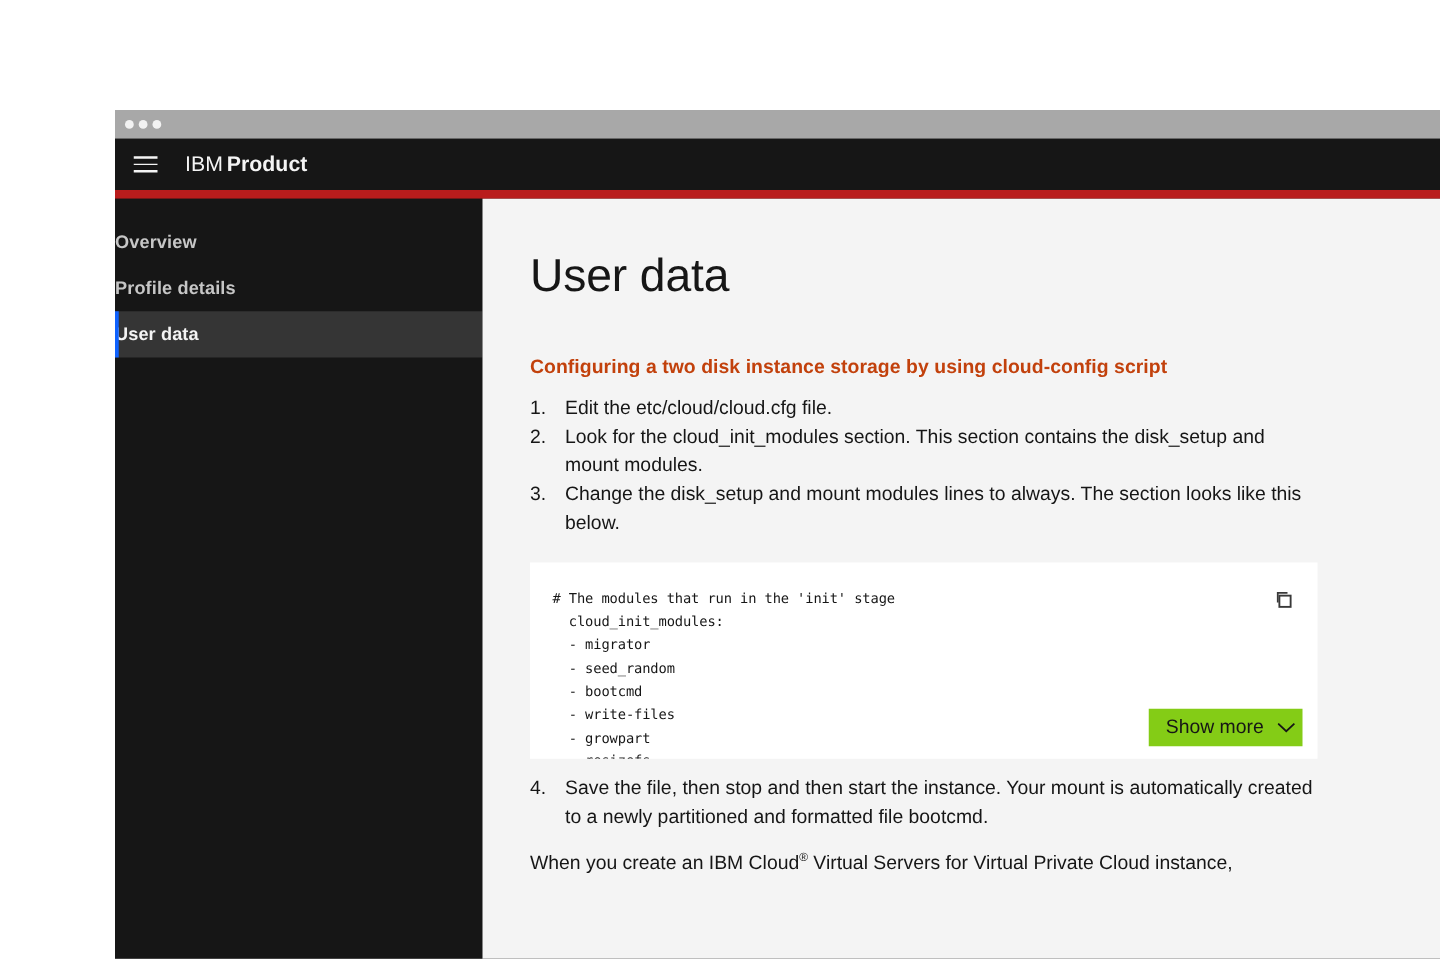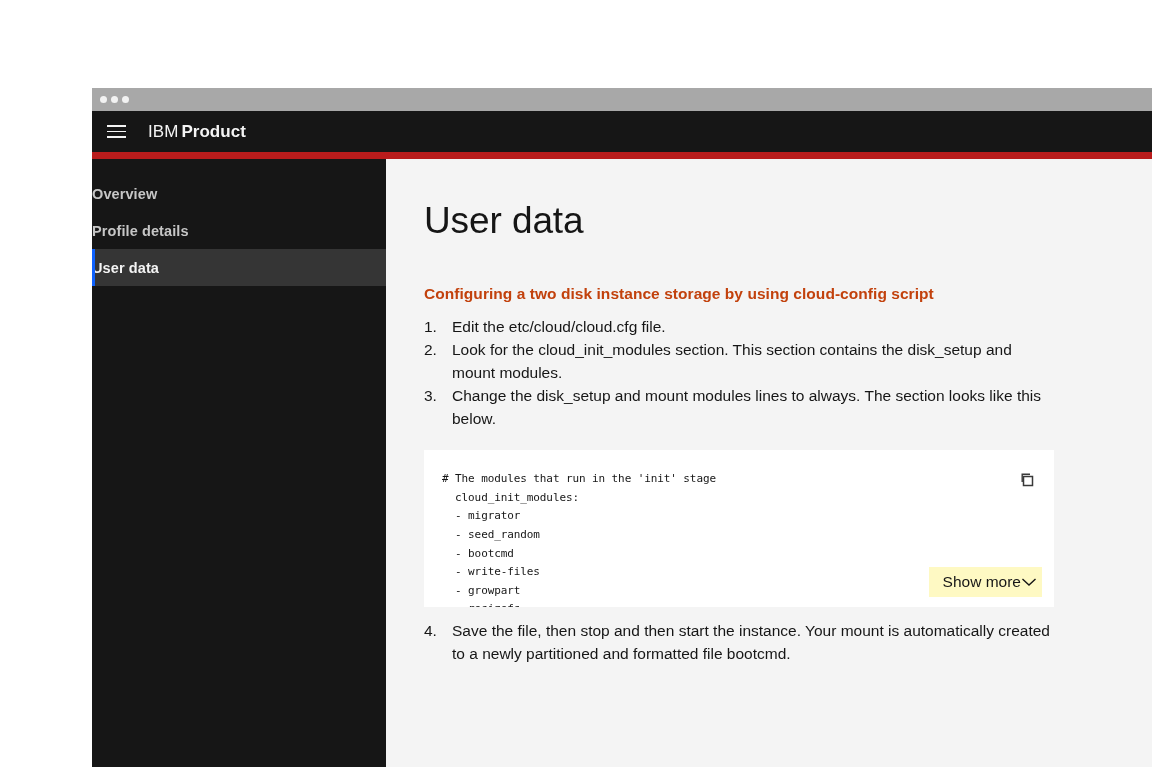--- a/index.html
+++ b/index.html
@@ -195,22 +195,22 @@
     background: none;
     border: 0;
     cursor: pointer;
   }
   #show-more-btn {
     position: absolute;
     right: 12px;
     bottom: 10px;
     display: flex;
     align-items: center;
-    gap: 1px;
-    background: #fef9c3;
+    gap: 11px;
+    background: #84cc16;
     border: 0;
     padding: 6px 6px 6px 14px;
     font-family: "Liberation Sans", sans-serif;
     font-size: 15.5px;
     color: #161616;
     cursor: pointer;
   }
 
   
   .after-code { margin-top: 14px; }
@@ -307,17 +307,18 @@
           </button>
         </div>
 
         <ol class="steps after-code">
           <li>
             <span class="num">4.</span>
             <span class="txt">Save the file, then stop and then start the  instance. Your mount is automatically created to a newly partitioned and formatted file bootcmd.</span>
           </li>
         </ol>
 
+        <p class="body-para"><span>When you create an IBM Cloud</span><span class="sup-reg">®</span><span> Virtual Servers for Virtual Private Cloud instance,</span></p>
 
       </main>
     </div>
   </div>
 </div>
 
 </body></html>

